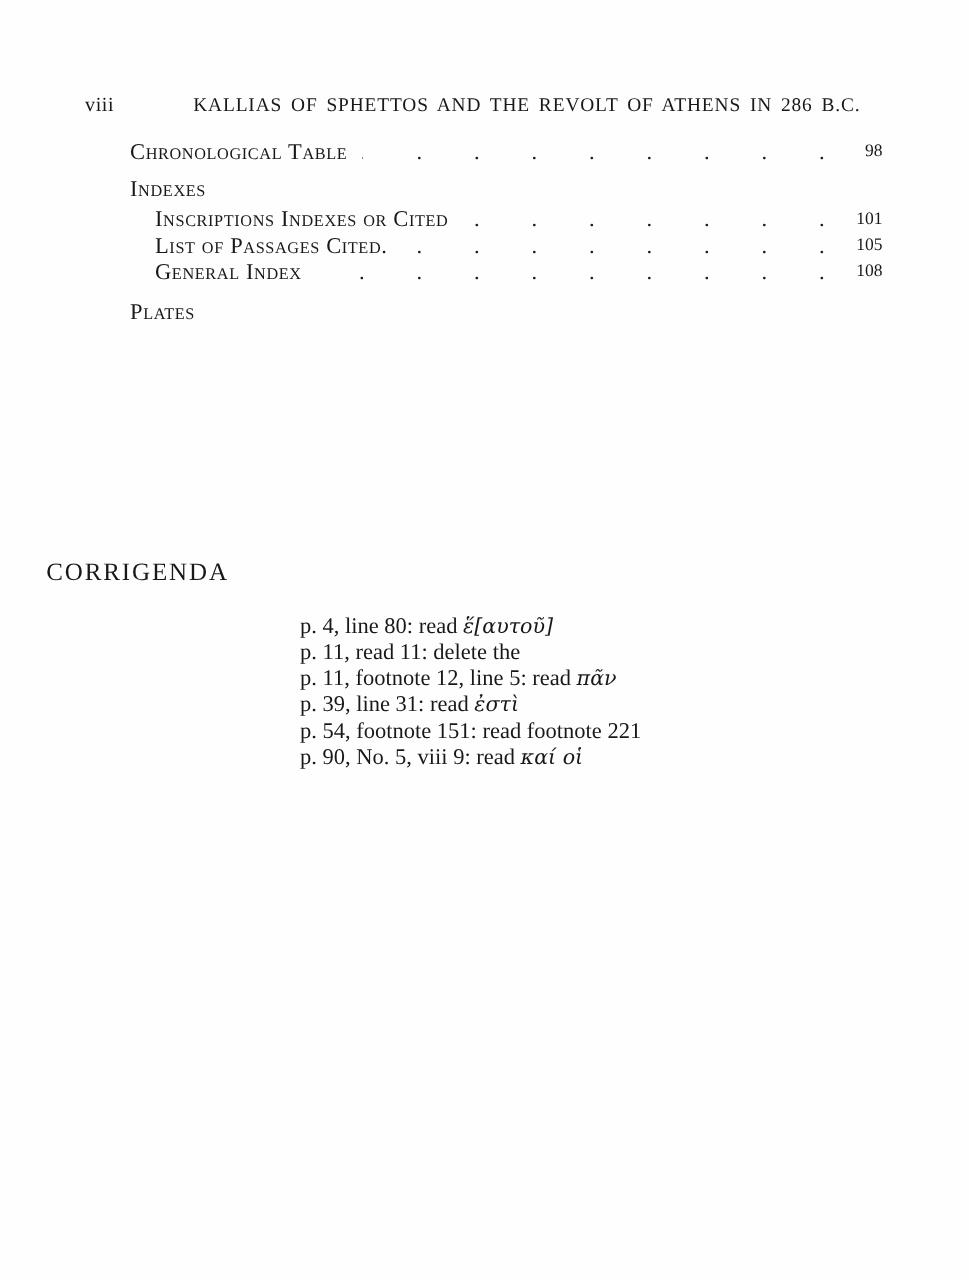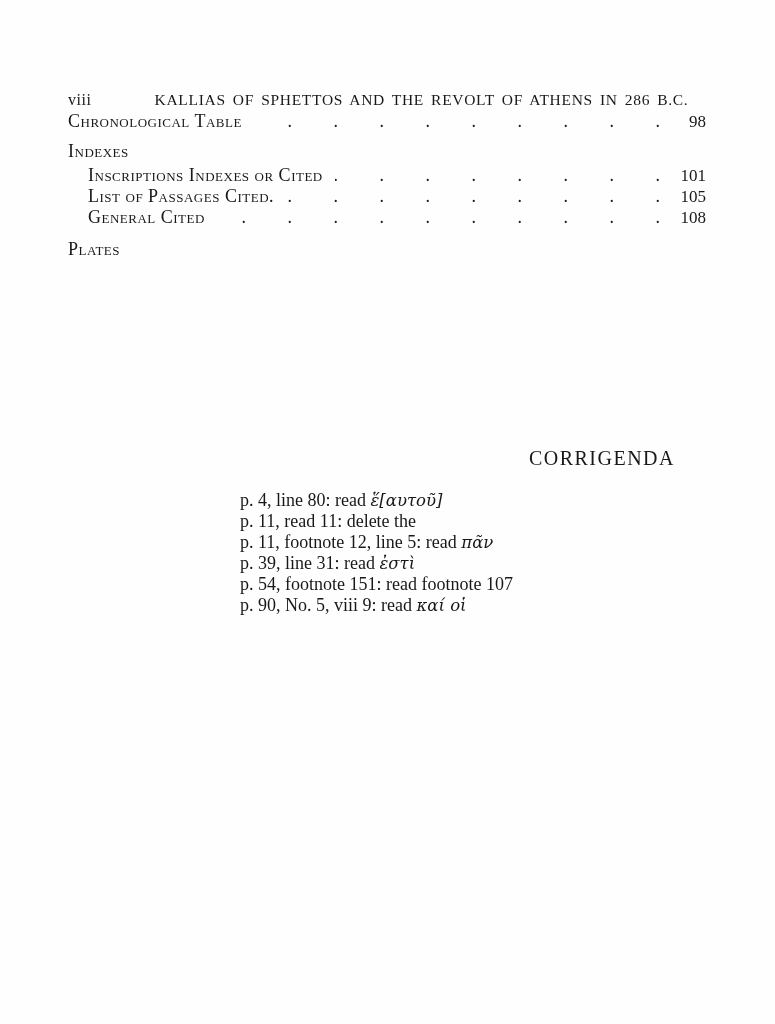--- a/index.html
+++ b/index.html
@@ -36,29 +36,29 @@
     font-size: 16px;
     letter-spacing: 0.5px;
   }
   .running-title {
     flex: 1;
     text-align: center;
     font-size: 15.5px;
     letter-spacing: 0.7px;
     word-spacing: 2.5px;
     white-space: nowrap;
-    margin-top: 15px;
   }
 
   
   .toc-row {
     display: flex;
     align-items: flex-end;
     line-height: 21px;
     font-size: 18px;
+    margin-left: 36px;
   }
   .toc-label {
     font-variant: small-caps;
     letter-spacing: 0.5px;
     white-space: nowrap;
   }
   .indent { padding-left: 20px; }
   .mt-chron  { margin-top: 17px; }
   .mt-indexes { margin-top: 9px; }
   .mt-inscr  { margin-top: 3px; }
@@ -74,30 +74,30 @@
   }
   .dots::before {
     content: ". . . . . . . . . . . . . . . . . . . . . . . . . . . . . .";
     word-spacing: 37px;
     color: #1c1c1c;
   }
   .toc-page {
     flex: 0 0 32px;
     width: 32px;
     text-align: right;
-    font-size: 17px;
+    font-size: 14px;
   }
 
   
   .corrigenda { margin-top: 187px; }
   .corrigenda-title {
     margin: 0;
     position: relative;
     left: -31px;
-    text-align: right;
+    text-align: left;
     font-size: 20px;
     font-weight: normal;
     letter-spacing: 1.5px;
     line-height: 23px;
   }
   .corr-list {
     margin: 20px 0 0 172px;
     font-size: 18px;
     line-height: 21px;
   }
@@ -136,36 +136,36 @@
       <span class="toc-page">101</span>
     </div>
 
     <div class="toc-row indent">
       <span class="toc-label">List of Passages Cited.</span>
       <span class="dots"></span>
       <span class="toc-page">105</span>
     </div>
 
     <div class="toc-row indent">
-      <span class="toc-label">General Cited</span>
+      <span class="toc-label">General Index</span>
       <span class="dots"></span>
       <span class="toc-page">108</span>
     </div>
 
     <div class="toc-row mt-plates">
       <span class="toc-label">Plates</span>
     </div>
 
   </main>
 
   <section class="corrigenda">
     <h2 class="corrigenda-title">CORRIGENDA</h2>
     <div class="corr-list">
       <div class="corr-item"><span>p. 4, line 80: read </span><span class="greek">ἕ[αυτοῦ]</span></div>
       <div class="corr-item"><span>p. 11, read 11: delete the</span><span class="greek"></span></div>
       <div class="corr-item"><span>p. 11, footnote 12, line 5: read </span><span class="greek">πᾶν</span></div>
       <div class="corr-item"><span>p. 39, line 31: read </span><span class="greek">ἐστὶ</span></div>
-      <div class="corr-item"><span>p. 54, footnote 151: read footnote 107</span><span class="greek"></span></div>
+      <div class="corr-item"><span>p. 54, footnote 151: read footnote 221</span><span class="greek"></span></div>
       <div class="corr-item"><span>p. 90, No. 5, viii 9: read </span><span class="greek">καί οἱ</span></div>
     </div>
   </section>
 
 </div>
 
 </body></html>

